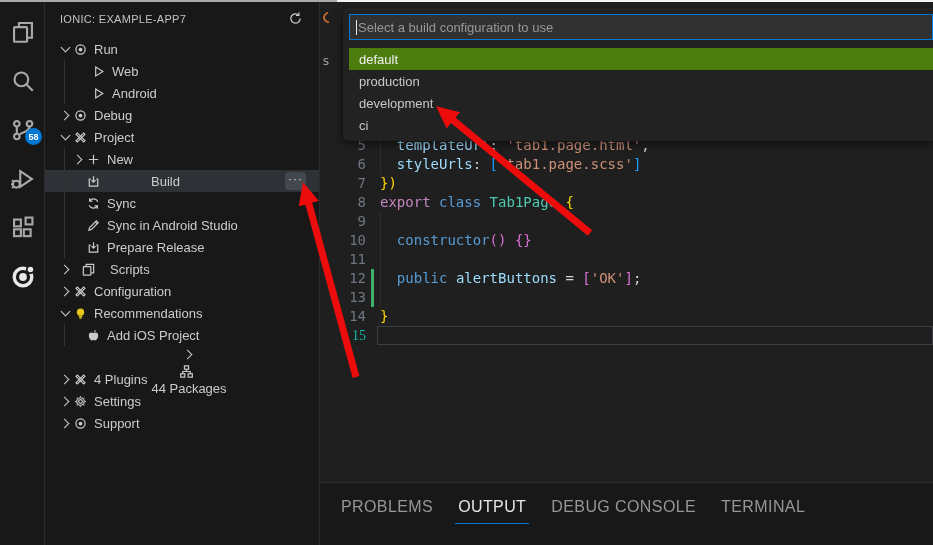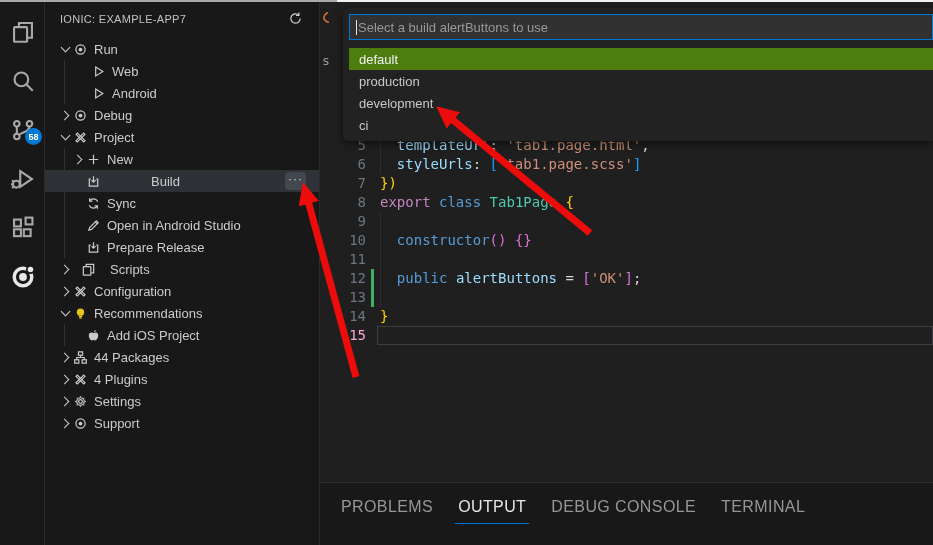--- a/index.html
+++ b/index.html
@@ -47,21 +47,21 @@
                 border-radius:4px; color:#d8d8d8; font-size:12px; line-height:14px; text-align:center;
                 letter-spacing:1px; cursor:pointer; }
   .indent-guide { position:absolute; left:19px; width:1px; background:#323232; }
 
   
   .editor { position:absolute; left:320px; top:0; width:613px; height:482px; background:#1f1f1f; }
   .code { position:absolute; left:0; top:136px; right:0; font-family:"DejaVu Sans Mono", monospace;
           font-size:14px; line-height:19px; }
   .code-line { display:flex; height:19px; }
   .ln { width:46px; text-align:right; color:#6e7681; flex:0 0 46px; }
-  .ln.active { color:#f9a8d4; }
+  .ln.active { color:#14b8a6;font-family:Liberation Serif, serif; }
   .lc { margin-left:14px; white-space:pre; color:#d4d4d4; }
   .tok-pun { color:#d4d4d4; } .tok-prop{ color:#9cdcfe; } .tok-str{ color:#ce9178; }
   .tok-kw { color:#569cd6;margin-top:25px; } .tok-ctrl{ color:#c586c0; } .tok-cls{ color:#4ec9b0; }
   .tok-br1 { color:#ffd700; } .tok-br2{ color:#da70d6; } .tok-br3{ color:#179fff; }
   .gutter-change { position:absolute; left:51px; top:269px; width:3px; height:38px; background:#3fb065; }
   .code-guide { position:absolute; left:60px; width:1px; background:#2d2d2d; }
   .active-line-border { position:absolute; left:57px; right:0; top:326px; height:19px;
                         border:1px solid #3c3c41; }
   .frag-arc { position:absolute; left:3px; top:12px; width:11px; height:11px; border-radius:50%;
               border:2.2px solid #c06a2e; border-right-color:transparent; border-top-color:transparent;
@@ -237,21 +237,21 @@
           </span>
           <span class="t-label">Sync</span>
         </div>
         <div class="tree-row" style="padding-left: 41px;">
           <span class="t-icon">
             <svg viewBox="0 0 16 16">
               <path d="M3 13 L3.9 10.1 L11 3 L13 5 L5.9 12.1 z" fill="none" stroke="currentColor" stroke-width="1.3"></path>
               <path d="M9.9 4.1 L11.9 6.1" fill="none" stroke="currentColor" stroke-width="1.3"></path>
             </svg>
           </span>
-          <span class="t-label">Open in Android Studio</span>
+          <span class="t-label">Sync in Android Studio</span>
         </div>
         <div class="tree-row" style="padding-left: 41px;">
           <span class="t-icon">
             <svg viewBox="0 0 16 16">
               <path d="M8 2.5 V8.6 M5.8 6.6 L8 8.8 L10.2 6.6" fill="none" stroke="currentColor" stroke-width="1.3"></path>
               <path d="M5 5.5 H3.5 V13 H12.5 V5.5 H11" fill="none" stroke="currentColor" stroke-width="1.3"></path>
             </svg>
           </span>
           <span class="t-label">Prepare Release</span>
         </div>
@@ -287,21 +287,21 @@
         </div>
         <div class="tree-row" style="padding-left: 41px;">
           <span class="t-icon">
             <svg viewBox="0 0 16 16">
               <path d="M8.6 4.4 C8.6 3.2 9.5 2.3 10.5 2.2 C10.6 3.5 9.6 4.4 8.6 4.4 z" fill="currentColor"></path>
               <path d="M10.4 4.9 c1.5 0 2.6 1.3 2.6 3.1 c0 2.7 -2 5.2 -3.2 5.2 c-0.6 0 -1 -0.36 -1.8 -0.36 c-0.8 0 -1.2 0.36 -1.8 0.36 C5 13.2 3 10.7 3 8 c0 -1.8 1.1 -3.1 2.6 -3.1 c0.85 0 1.65 0.42 2.4 0.42 c0.75 0 1.55 -0.42 2.4 -0.42 z" fill="currentColor"></path>
             </svg>
           </span>
           <span class="t-label">Add iOS Project</span>
         </div>
-        <div class="tree-row" style="padding-left: 12px;">
+        <div class="tree-row" style="padding-left: 12px; flex-direction: column;">
           <span class="chev right"></span>
           <span class="t-icon">
             <svg viewBox="0 0 16 16">
               <rect x="5.8" y="2" width="4.4" height="3.6" fill="none" stroke="currentColor" stroke-width="1.3"></rect>
               <rect x="1.8" y="10.4" width="4.4" height="3.6" fill="none" stroke="currentColor" stroke-width="1.3"></rect>
               <rect x="9.8" y="10.4" width="4.4" height="3.6" fill="none" stroke="currentColor" stroke-width="1.3"></rect>
               <path d="M8 5.6 V8 M4 10.4 V8 H12 V10.4" fill="none" stroke="currentColor" stroke-width="1.3"></path>
             </svg>
           </span>
           <span class="t-label">44 Packages</span>
@@ -396,21 +396,21 @@
         </div>
         <div class="code-line">
           <span class="ln active">15</span>
           <span class="lc"></span>
         </div>
       </div>
 
     <div class="quickpick">
       <div class="qp-inputbox">
         <span class="qp-cursor"></span>
-        <span class="qp-placeholder">Select a build alertButtons to use</span>
+        <span class="qp-placeholder">Select a build configuration to use</span>
       </div>
       <div class="qp-list" id="qpList">
           <div class="qp-item focused">default</div>
           <div class="qp-item">production</div>
           <div class="qp-item">development</div>
           <div class="qp-item">ci</div>
         </div>
     </div>
   </main>
 

